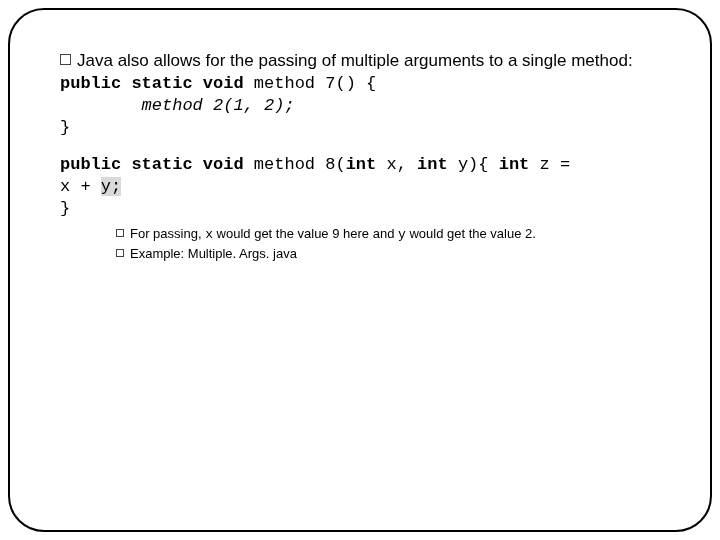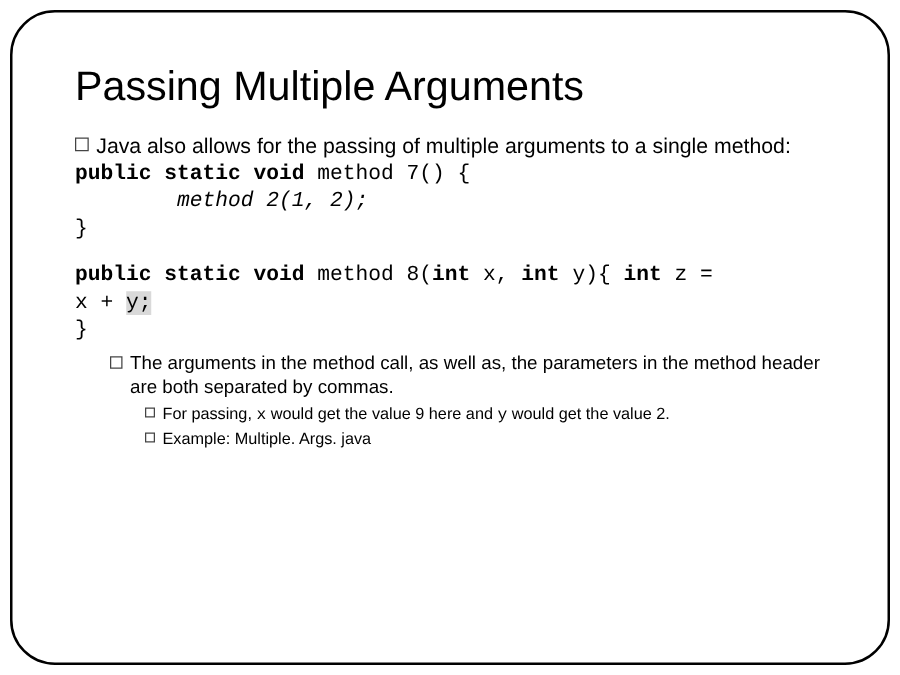--- a/index.html
+++ b/index.html
@@ -96,42 +96,37 @@
   }
   .subsub-text { flex: 1; }
   .mono-inline { font-family: "Courier New", Courier, monospace; }
   .block-gap { height: 14px; }
 </style>
 </head>
 <body>
 
 <div class="slide-frame">
 
-  <h1 class="title">Passing Multiple Arguments</h1>
 
   <div class="bullet-row">
     <span class="bullet-sym"></span>
     <span class="bullet-text">Java also allows for the passing of multiple arguments to a single method:</span>
   </div>
 
   <div class="code"><span class="kw">public static void</span><span> method 7() {</span>
 <span class="code-italic">        method 2(1, 2);</span>
 <span>}</span></div>
 
   <div class="block-gap"></div>
 
   <div class="code"><span class="kw">public static void</span><span> method 8(</span><span class="kw">int</span><span> x, </span><span class="kw">int</span><span> y){ </span><span class="kw">int</span><span> z = </span>
 <span>x + </span><span class="hl">y;</span>
 <span>}</span></div>
 
   <div class="sub-bullets">
-    <div class="sub-bullet-row">
-      <span class="sub-bullet-sym"></span>
-      <span class="sub-bullet-text">The arguments in the method call, as well as, the parameters in the method header are both separated by commas.</span>
-    </div>
 
     <div class="subsub">
       <div class="subsub-row">
         <span class="subsub-sym"></span>
         <span class="subsub-text"><span>For passing, </span><span class="mono-inline">x</span><span> would get the value 9 here and </span><span class="mono-inline">y</span><span> would get the value 2.</span></span>
       </div>
       <div class="subsub-row">
         <span class="subsub-sym"></span>
         <span class="subsub-text">Example:  Multiple. Args. java</span>
       </div>

